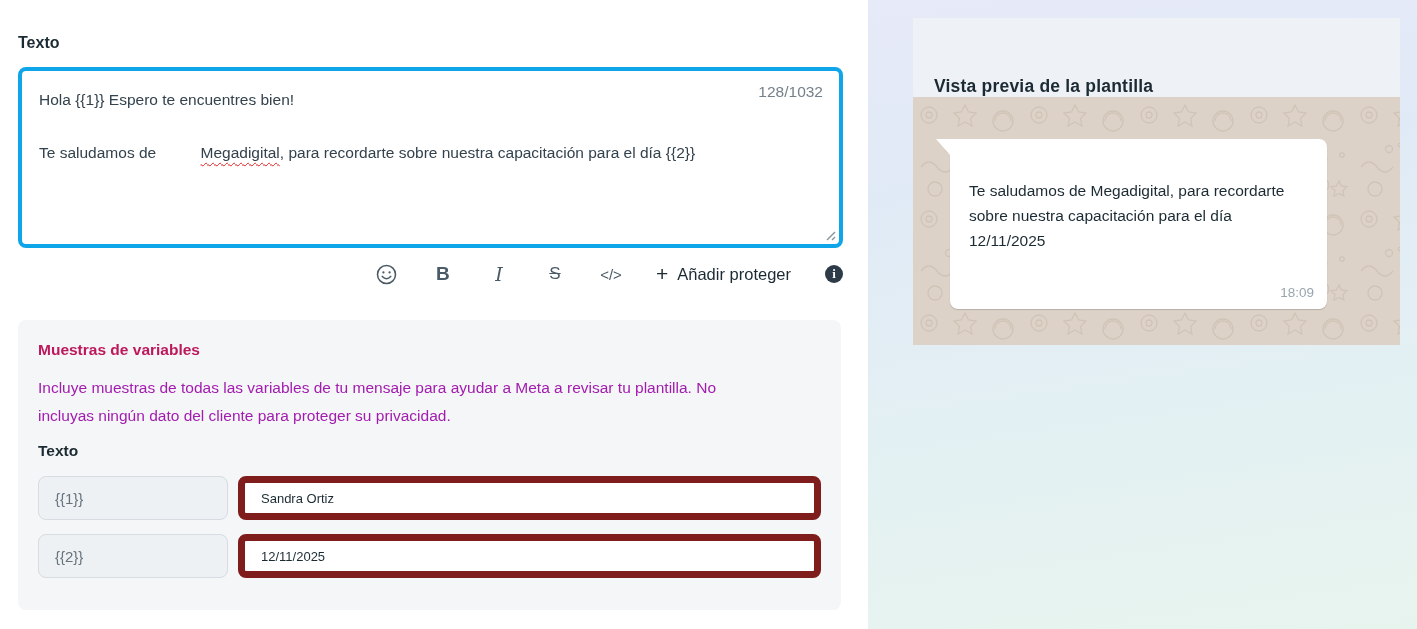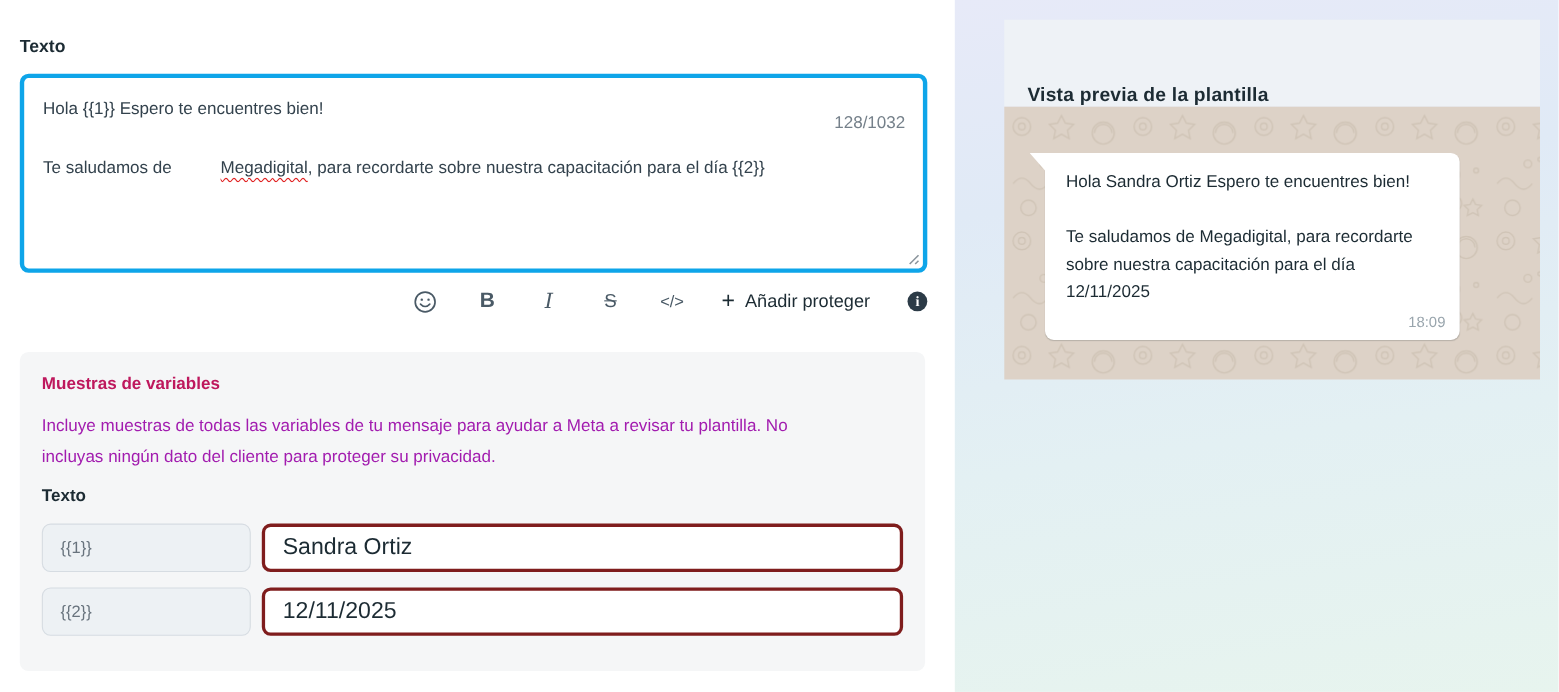--- a/index.html
+++ b/index.html
@@ -33,21 +33,21 @@
     display: block; margin-top: 26px; font-size: 15.5px; color: #33424d;
     line-height: 28px; max-width: 700px;
   }
   .misspelled {
     text-decoration: underline wavy #e02020;
     text-decoration-thickness: 1px;
     text-underline-offset: 4px;
     padding-left: 40px;
   }
   .char-counter {
-    position: absolute; right: 16px; top: 32px;
+    position: absolute; right: 16px; top: 12px;
     font-size: 15.5px; color: #75808a;
   }
   .resize-handle { position: absolute; right: 3px; bottom: 3px; }
 
   
   .editor-toolbar {
     position: absolute; left: 18px; top: 256px; width: 825px; height: 36px;
     display: flex; align-items: center; justify-content: flex-end; gap: 34px;
   }
   .tb-btn {
@@ -84,22 +84,22 @@
   }
   .samples-section-label { margin-top: 13px; font-size: 15.5px; font-weight: 700; color: #1c2b33; }
   .sample-rows { margin-top: 16px; display: flex; flex-direction: column; gap: 14px; }
   .sample-row { display: flex; gap: 10px; }
   .var-chip {
     width: 190px; height: 44px; background: #edf1f4; border: 1px solid #d6dce2;
     border-radius: 8px; display: flex; align-items: center; padding-left: 16px;
     font-size: 15px; color: #68737d;
   }
   .sample-input {
-    width: 583px; height: 44px; background: #ffffff; border: 3px solid #7f1d1d;
-    border-radius: 8px; padding-left: 16px; font-size: 21px; color: #1c2b33;
+    width: 583px; height: 44px; background: #ffffff; border: 7px solid #7f1d1d;
+    border-radius: 8px; padding-left: 16px; font-size: 13px; color: #1c2b33;
     font-family: inherit; outline: none;
   }
 
   
   .right-pane {
     position: absolute; left: 868px; top: 0; width: 549px; height: 629px;
     background: linear-gradient(172deg, #e7eaf8 0%, #e0eaf6 28%, #e3f0f3 62%, #e7f4ee 100%);
   }
   .preview-panel { position: absolute; left: 45px; top: 18px; width: 487px; }
   .preview-header {
@@ -209,21 +209,20 @@
             </pattern>
           </defs>
           <rect x="0" y="0" width="487" height="248" fill="url(#doodles)"></rect>
         </svg>
 
         <div class="chat-bubble">
           <svg class="bubble-tail" width="14" height="17" viewBox="0 0 14 17">
             <polygon points="0,0 14,0 14,16" fill="#ffffff"></polygon>
           </svg>
           <div class="bubble-text">
-            <div class="msg-p1">Hola Sandra Ortiz Espero te encuentres bien!</div>
             <div class="msg-p2">Te saludamos de Megadigital, para recordarte sobre nuestra capacitación para el día 12/11/2025</div>
           </div>
           <div class="bubble-time">18:09</div>
         </div>
       </div>
     </div>
   </div>
 </div>
 
 </body></html>

